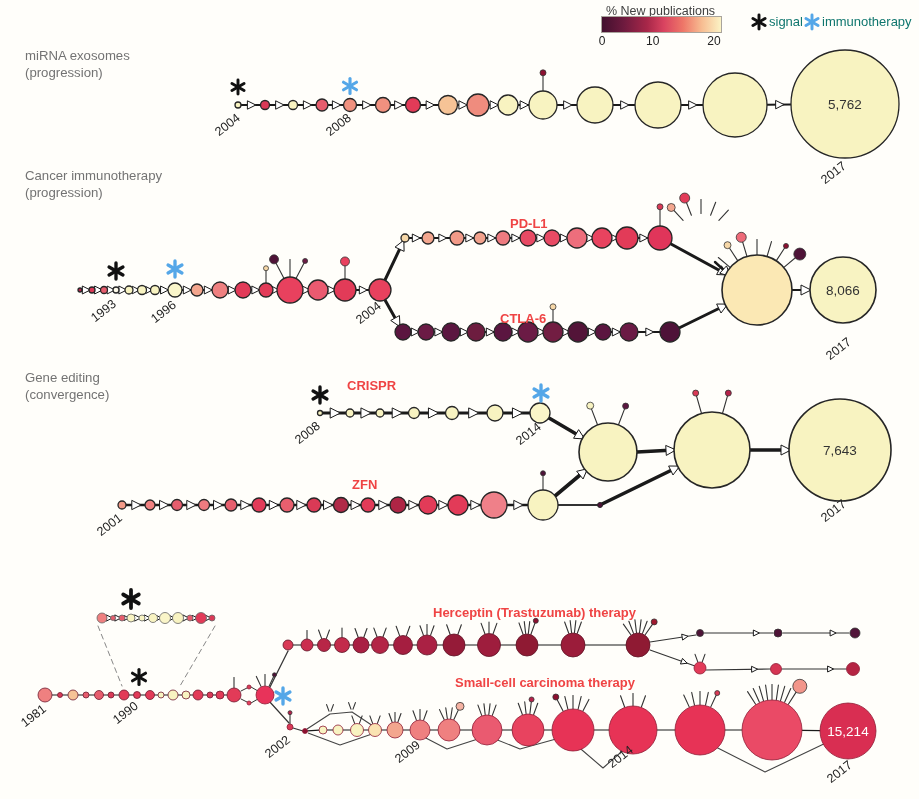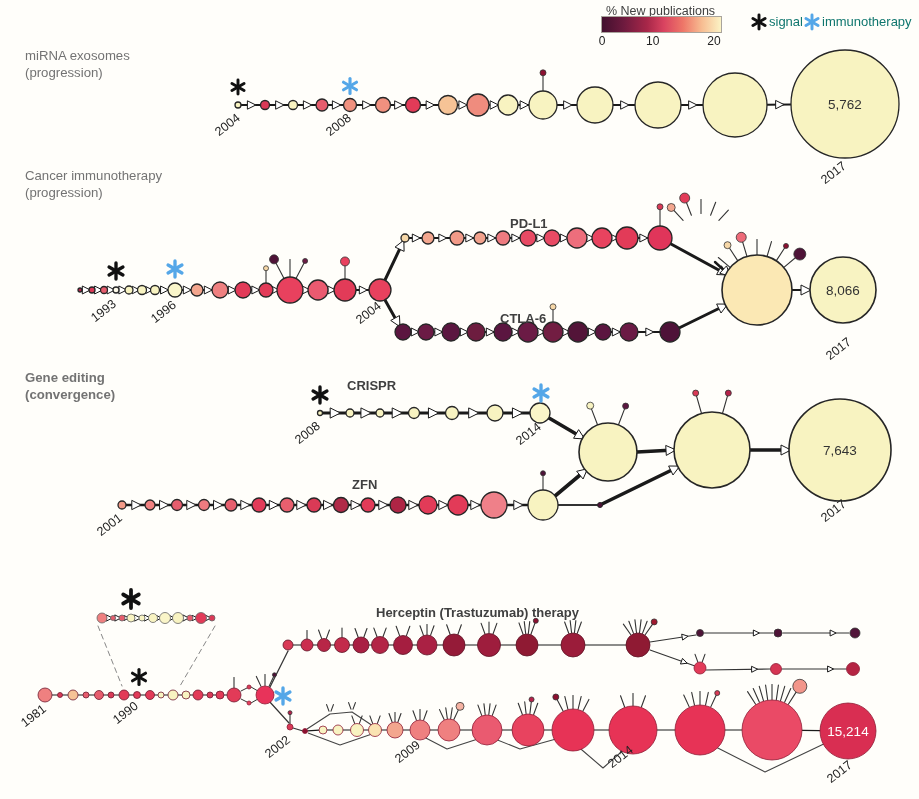--- a/index.html
+++ b/index.html
@@ -1,22 +1,22 @@
 <!DOCTYPE html>
 <html><head>
 <meta charset="utf-8">
 <style>
   html,body{margin:0;padding:0;background:#ffffff;}
   #stage{position:relative;width:919px;height:799px;background:#fffefa;overflow:hidden;
          font-family:"Liberation Sans", sans-serif;}
   #fig{position:absolute;left:0;top:0;}
   .ov{position:absolute;color:#737373;font-size:13.2px;line-height:16.5px;white-space:nowrap;}
   .panel-label{font-size:13.2px;}
-  .branch{color:#404040;font-weight:600;font-size:13px;}
-  .center{text-align:left;}
+  .branch{color:#ef4444;font-weight:600;font-size:13px;}
+  .center{text-align:right;}
   #colorbar{position:absolute;left:601px;top:16px;width:119px;height:15px;border:1px solid #a9a49c;
     background:linear-gradient(90deg,#42102e 0%,#6d1a3e 18%,#a82749 38%,#d94360 52%,#ee7668 68%,#f7bd92 84%,#fbf3c5 100%);}
   .tick{position:absolute;top:34px;font-size:12px;color:#222;}
   .legend-word{position:absolute;top:14px;font-size:13px;color:#0f766e;}
 </style>
 </head>
 <body>
 
 <div id="stage">
   <svg id="fig" width="919" height="799" viewBox="0 0 919 799">
@@ -619,23 +619,24 @@
   <div class="legend-word" style="left:822px;">immunotherapy</div>
 
   <div class="ov panel-label" style="left:25px;top:48px;">
     <div>miRNA exosomes</div>
     <div>(progression)</div>
   </div>
   <div class="ov panel-label" style="left:25px;top:168px;">
     <div>Cancer immunotherapy</div>
     <div>(progression)</div>
   </div>
-  <div class="ov panel-label" style="left:25px;top:370px;font-weight:bold;">
+  <div class="ov panel-label" style="left:25px;top:370px;">
     <div>Gene editing</div>
     <div>(convergence)</div>
   </div>
 
   <div class="ov branch" style="left:510px;top:216px;">PD-L1</div>
   <div class="ov branch" style="left:500px;top:311px;">CTLA-6</div>
   <div class="ov branch" style="left:347px;top:378px;">CRISPR</div>
   <div class="ov branch" style="left:352px;top:477px;">ZFN</div>
   <div class="ov branch center" style="left:376px;top:605px;width:260px;">Herceptin (Trastuzumab) therapy</div>
+  <div class="ov branch center" style="left:375px;top:675px;width:260px;">Small-cell carcinoma therapy</div>
 </div>
 
 </body></html>

